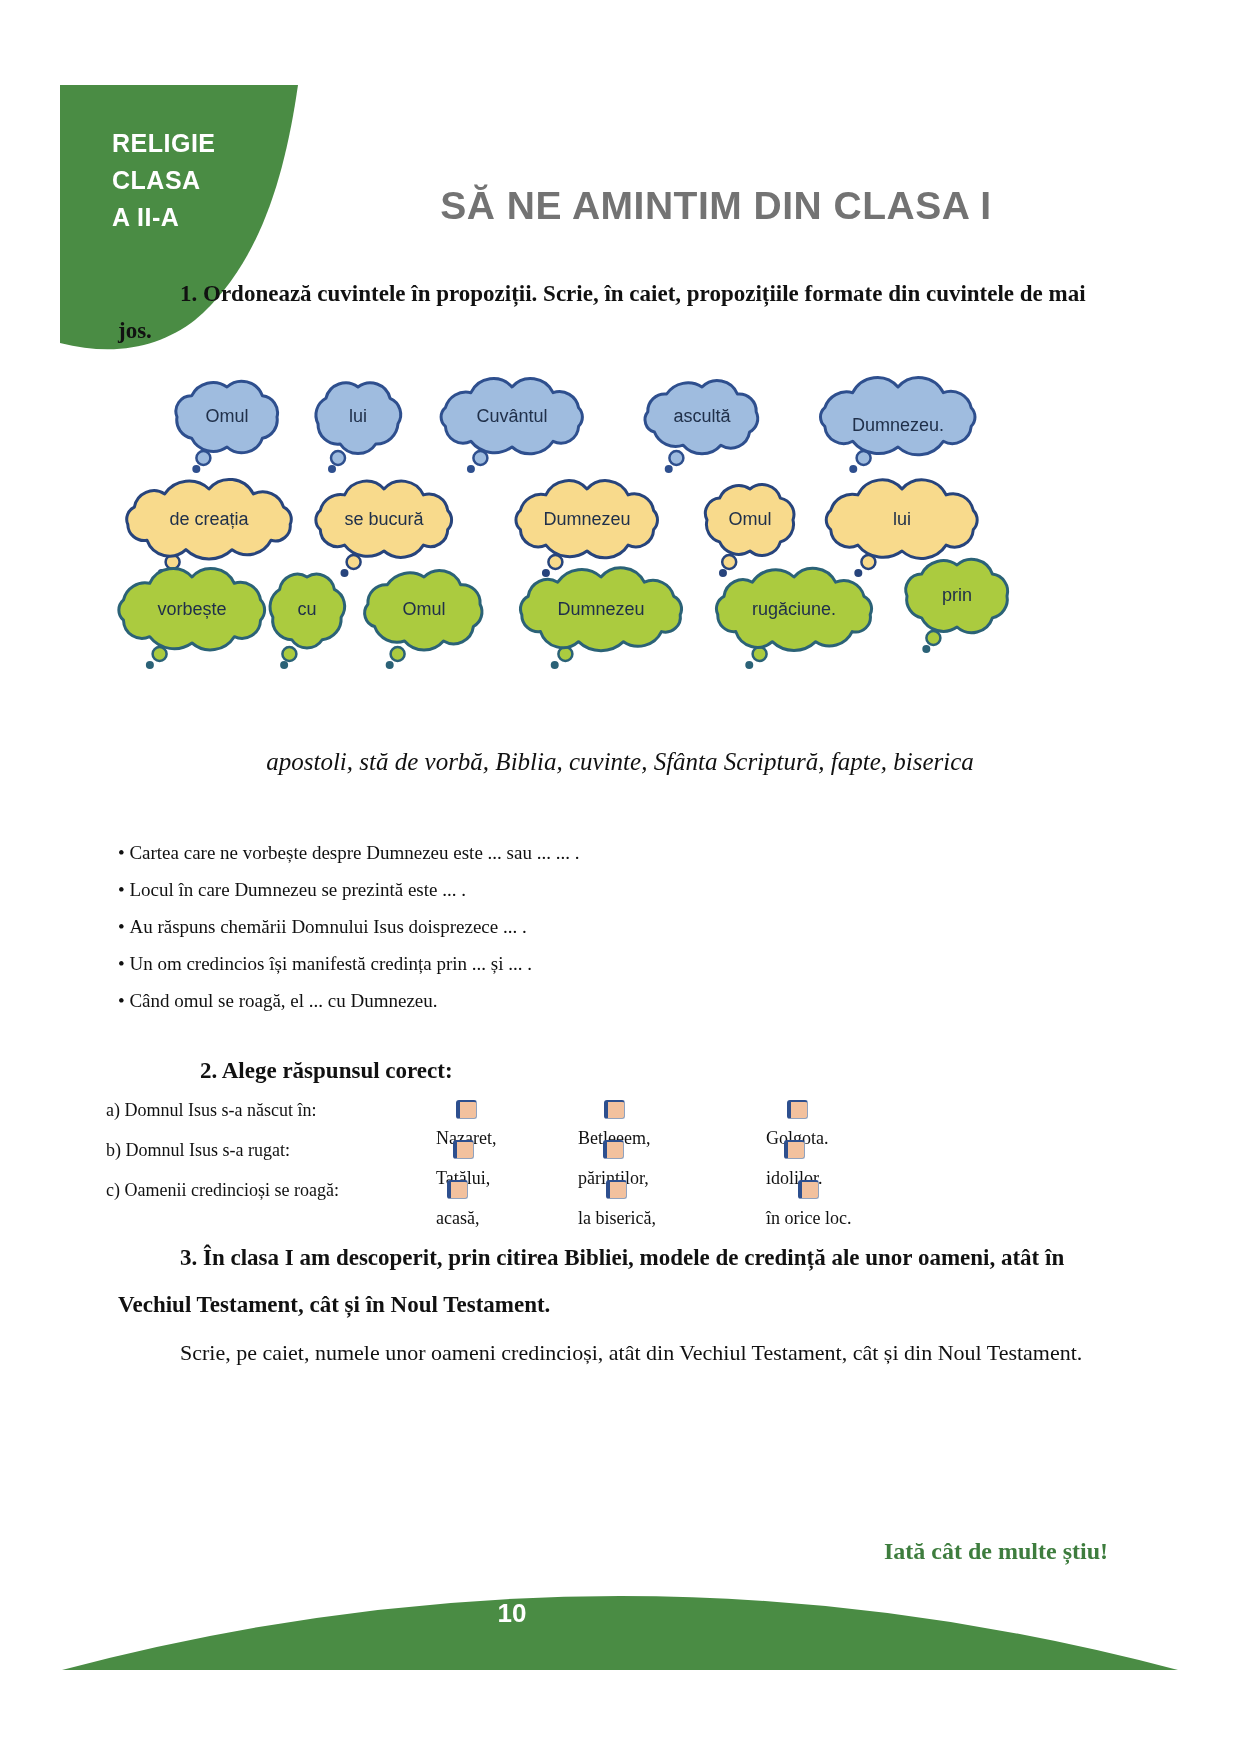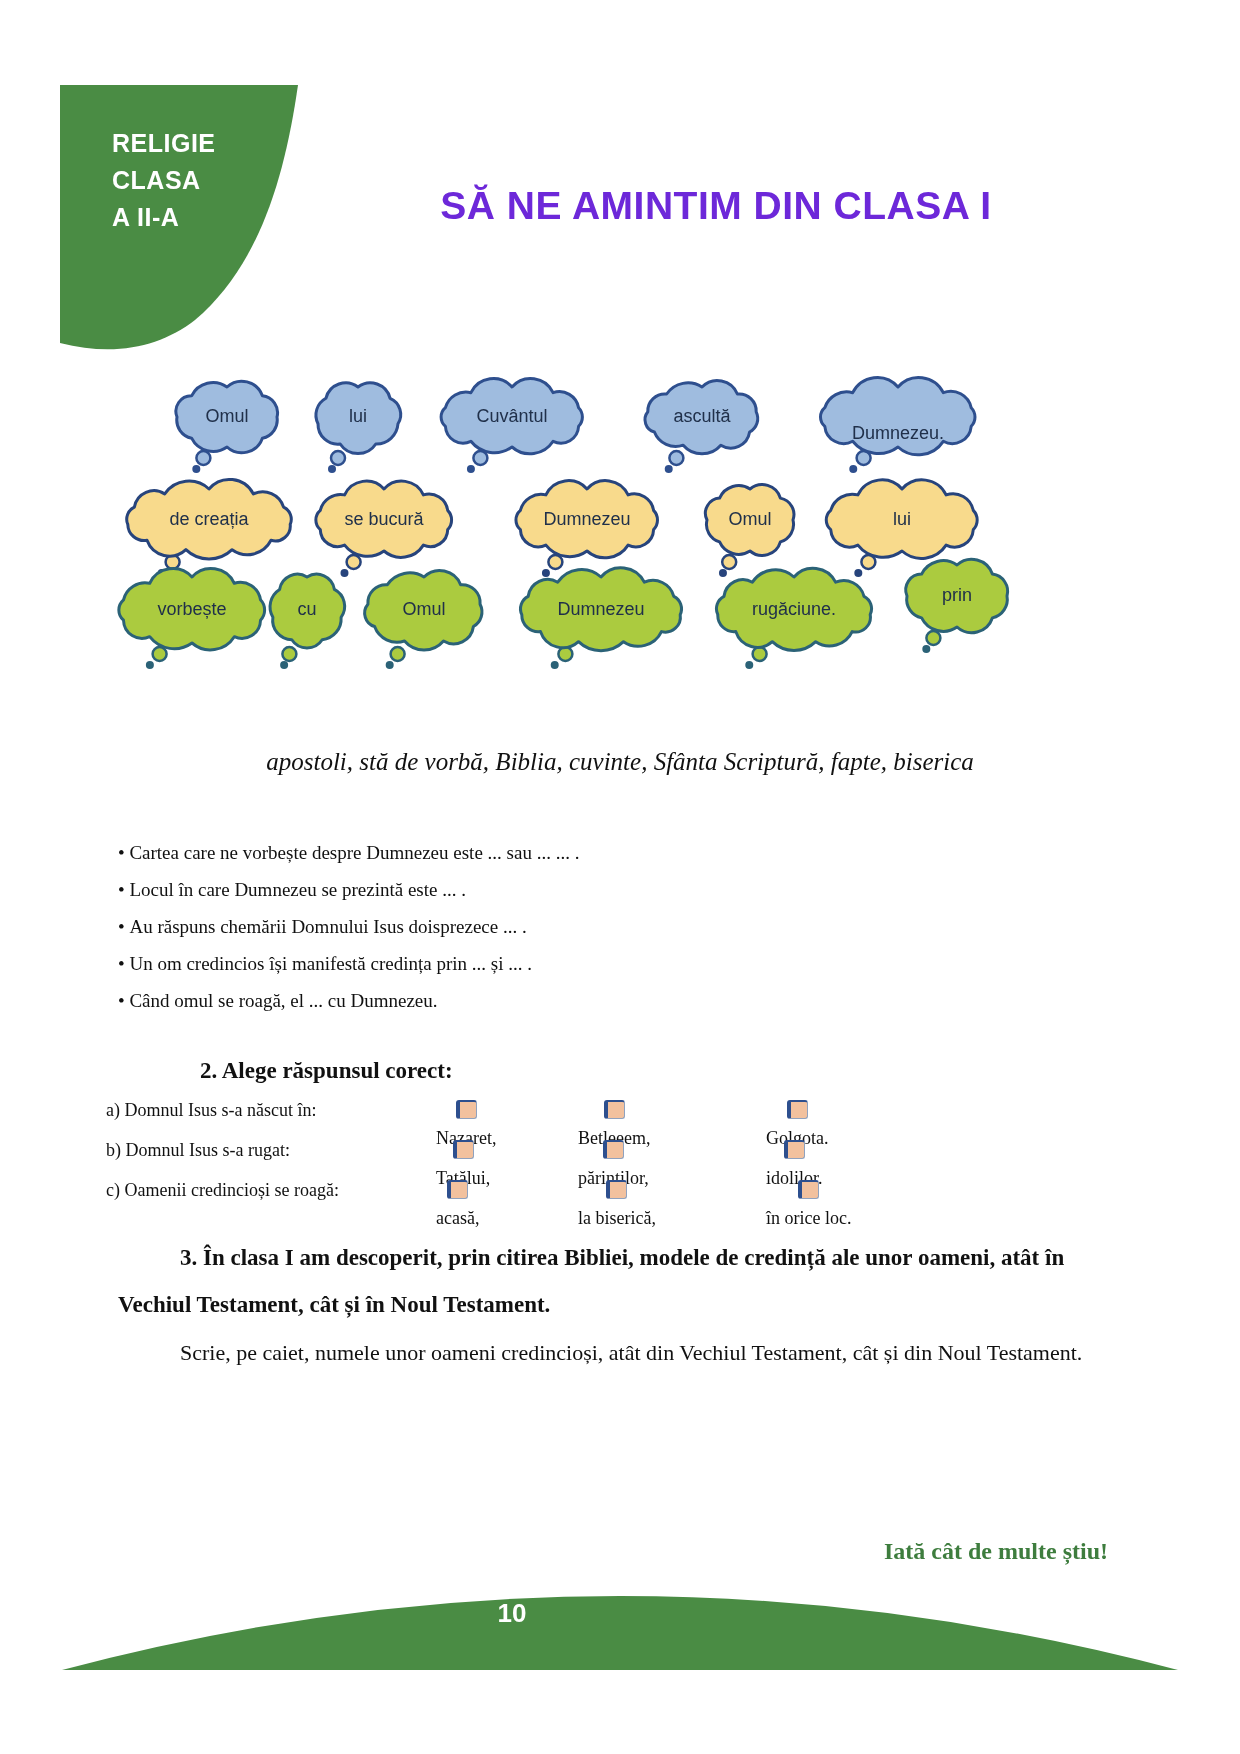--- a/index.html
+++ b/index.html
@@ -9,21 +9,21 @@
     font-family:"Liberation Serif",serif;color:#111;
   }
   .corner-svg{position:absolute;left:55px;top:75px;}
   .badge-text{
     position:absolute;left:112px;top:125px;color:#ffffff;
     font-family:"Liberation Sans",sans-serif;font-weight:bold;
     font-size:25px;line-height:37px;letter-spacing:.5px;
   }
   .page-title{
     position:absolute;left:310px;top:184px;width:812px;margin:0;
-    text-align:center;color:#6d28d9;
+    text-align:center;color:#737373;
     font-family:"Liberation Sans",sans-serif;font-weight:bold;
     font-size:39px;letter-spacing:.5px;white-space:nowrap;
   }
   .ex1-text{
     position:absolute;left:118px;top:276px;width:1006px;margin:0;
     font-size:23px;font-weight:bold;line-height:1.6;text-indent:62px;
   }
   .clouds{position:absolute;left:0;top:0;width:1240px;height:720px;}
   .cloud{position:absolute;}
   .cloud svg{display:block;overflow:visible;}
@@ -82,20 +82,21 @@
     <path d="M5,10 L243,10 C230,100 205,190 140,245 C105,272 60,282 5,268 Z" fill="#4a8c44"></path>
   </svg>
   <div class="badge-text">
     <div>RELIGIE</div>
     <div>CLASA</div>
     <div>A II-A</div>
   </div>
 
   <h1 class="page-title">SĂ NE AMINTIM DIN CLASA I</h1>
 
+  <p class="ex1-text">1. Ordonează cuvintele în propoziții. Scrie, în caiet, propozițiile formate din cuvintele de mai jos.</p>
 
   <div class="clouds" id="clouds">
       <div class="cloud" style="left: 168px; top: 378px; width: 118px; height: 104px;">
         <svg width="118" height="104">
           <circle cx="35.4" cy="80" r="7" fill="#9fbcdf" stroke="#2e4f8e" stroke-width="2.5"></circle>
           <circle cx="28.32" cy="91" r="4" fill="#2e4f8e"></circle>
           <path d="M59.0,9.0 A21.9,21.9 0 0 1 94.4,17.8 A17.0,17.0 0 0 1 109.0,39.0 A18.6,18.6 0 0 1 94.4,60.2 A21.9,21.9 0 0 1 59.0,69.0 A24.0,24.0 0 0 1 23.6,60.2 A18.6,18.6 0 0 1 9.0,39.0 A15.5,15.5 0 0 1 23.6,17.8 A24.0,24.0 0 0 1 59.0,9.0 Z" fill="#9fbcdf" stroke="#2e4f8e" stroke-width="3" stroke-linejoin="round"></path>
         </svg>
         <span class="cloud-word" style="top: 28px;">Omul</span>
       </div>
@@ -122,21 +123,21 @@
           <path d="M64.0,9.0 A21.6,21.6 0 0 1 99.4,16.0 A17.1,17.1 0 0 1 118.2,33.8 A15.3,15.3 0 0 1 111.6,54.0 A19.0,19.0 0 0 1 82.8,67.2 A24.8,24.8 0 0 1 45.2,67.2 A22.8,22.8 0 0 1 16.4,54.0 A12.7,12.7 0 0 1 9.8,33.8 A17.1,17.1 0 0 1 28.6,16.0 A26.0,26.0 0 0 1 64.0,9.0 Z" fill="#9fbcdf" stroke="#2e4f8e" stroke-width="3" stroke-linejoin="round"></path>
         </svg>
         <span class="cloud-word" style="top: 28px;">ascultă</span>
       </div>
       <div class="cloud" style="left: 812px; top: 378px; width: 172px; height: 104px;">
         <svg width="172" height="104">
           <circle cx="51.6" cy="80" r="7" fill="#9fbcdf" stroke="#2e4f8e" stroke-width="2.5"></circle>
           <circle cx="41.28" cy="91" r="4" fill="#2e4f8e"></circle>
           <path d="M86.0,9.0 A27.4,27.4 0 0 1 131.3,14.7 A20.9,20.9 0 0 1 159.2,29.7 A13.3,13.3 0 0 1 159.2,48.3 A19.0,19.0 0 0 1 131.3,63.3 A30.1,30.1 0 0 1 86.0,69.0 A32.8,32.8 0 0 1 40.7,63.3 A19.0,19.0 0 0 1 12.8,48.3 A12.2,12.2 0 0 1 12.8,29.7 A22.9,22.9 0 0 1 40.7,14.7 A27.4,27.4 0 0 1 86.0,9.0 Z" fill="#9fbcdf" stroke="#2e4f8e" stroke-width="3" stroke-linejoin="round"></path>
         </svg>
-        <span class="cloud-word" style="top: 45px;">Dumnezeu.</span>
+        <span class="cloud-word" style="top: 37px;">Dumnezeu.</span>
       </div>
       <div class="cloud" style="left: 118px; top: 480px; width: 182px; height: 106px;">
         <svg width="182" height="106">
           <circle cx="54.6" cy="82" r="7" fill="#f8da8c" stroke="#27447c" stroke-width="2.5"></circle>
           <circle cx="43.68" cy="93" r="4" fill="#27447c"></circle>
           <path d="M91.0,9.0 A26.8,26.8 0 0 1 135.3,13.9 A21.8,21.8 0 0 1 165.6,27.1 A13.3,13.3 0 0 1 172.2,44.4 A15.0,15.0 0 0 1 153.0,60.3 A26.4,26.4 0 0 1 114.1,69.7 A33.3,33.3 0 0 1 67.9,69.7 A24.0,24.0 0 0 1 29.0,60.3 A16.4,16.4 0 0 1 9.8,44.4 A13.3,13.3 0 0 1 16.4,27.1 A19.8,19.8 0 0 1 46.7,13.9 A29.4,29.4 0 0 1 91.0,9.0 Z" fill="#f8da8c" stroke="#27447c" stroke-width="3" stroke-linejoin="round"></path>
         </svg>
         <span class="cloud-word" style="top: 29px;">de creația</span>
       </div>
       <div class="cloud" style="left: 308px; top: 480px; width: 152px; height: 106px;">

